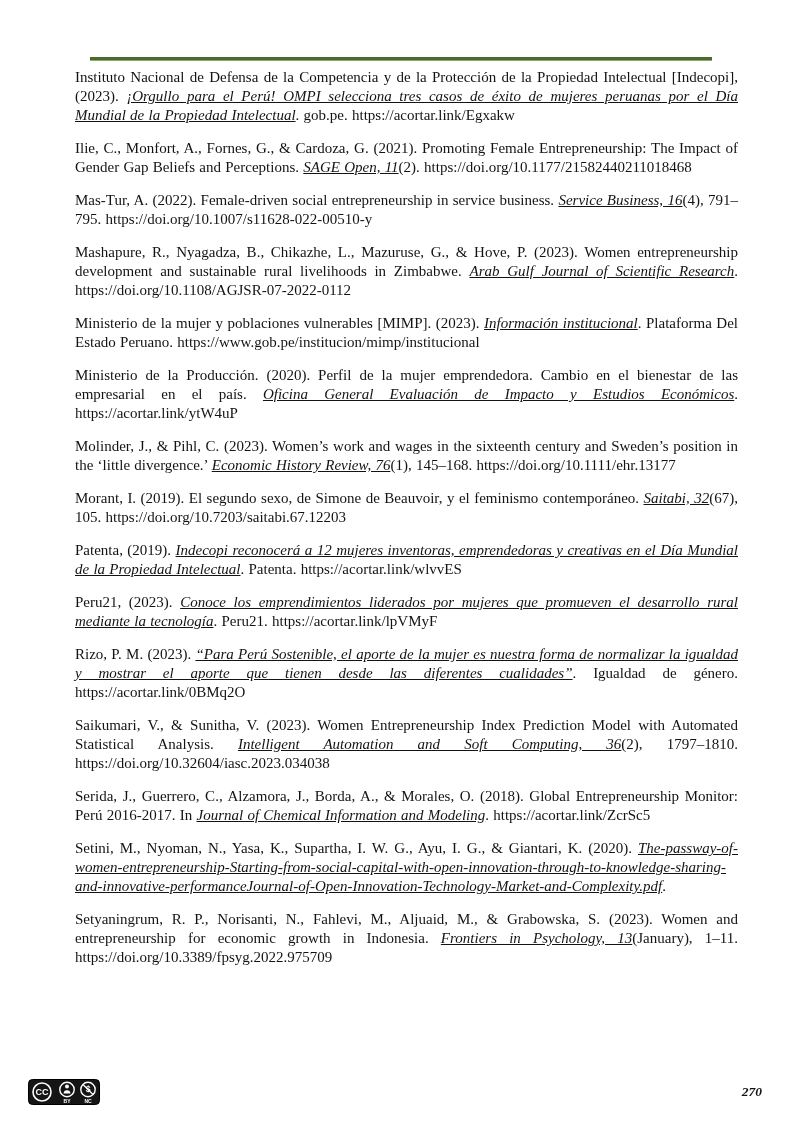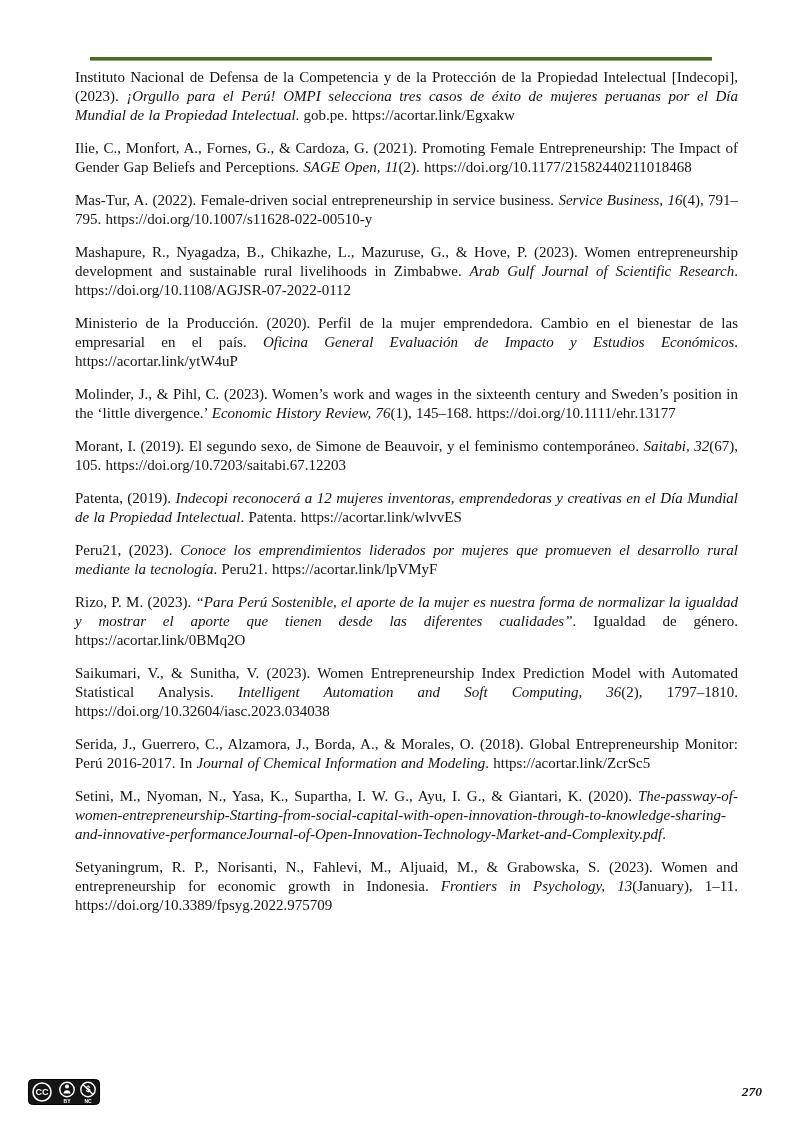--- a/index.html
+++ b/index.html
@@ -31,21 +31,21 @@
     width: 663px;
   }
   .ref {
     margin: 0 0 14px 0;
     font-size: 15px;
     line-height: 19px;
     text-align: justify;
     word-spacing: 0.5px;
   }
   .ref:last-child { margin-bottom: 4px; }
-  .ref span.italic { font-style: italic; }
+  .ref span.italic { font-style: italic; text-decoration: underline; }
   .ref span.link { color: #131313; text-decoration: none; cursor: pointer; }
   .footer {
     position: absolute;
     left: 0;
     top: 1076px;
     width: 793px;
     height: 34px;
     padding-left: 20px;
   }
   .cc-badge {
@@ -82,20 +82,21 @@
 <div class="page">
 
   <div class="top-rule"></div>
 
   <div class="content">
 
   <p class="ref"><span class="plain">Instituto Nacional de Defensa de la Competencia y de la Protección de la Propiedad Intelectual [Indecopi], (2023). </span><span class="italic">¡Orgullo para el Perú! OMPI selecciona tres casos de éxito de mujeres peruanas por el Día Mundial de la Propiedad Intelectual</span><span class="plain">. gob.pe. </span><span class="link">https://acortar.link/Egxakw</span></p>
       <p class="ref"><span class="plain">Ilie, C., Monfort, A., Fornes, G., &amp; Cardoza, G. (2021). Promoting Female Entrepreneurship: The Impact of Gender Gap Beliefs and Perceptions. </span><span class="italic">SAGE Open, 11</span><span class="plain">(2). </span><span class="link">https://doi.org/10.1177/21582440211018468</span></p>
       <p class="ref"><span class="plain">Mas-Tur, A. (2022). Female-driven social entrepreneurship in service business. </span><span class="italic">Service Business, 16</span><span class="plain">(4), 791–795. </span><span class="link">https://doi.org/10.1007/s11628-022-00510-y</span></p>
       <p class="ref"><span class="plain">Mashapure, R., Nyagadza, B., Chikazhe, L., Mazuruse, G., &amp; Hove, P. (2023). Women entrepreneurship development and sustainable rural livelihoods in Zimbabwe. </span><span class="italic">Arab Gulf Journal of Scientific Research</span><span class="plain">. </span><span class="link">https://doi.org/10.1108/AGJSR-07-2022-0112</span></p>
+      <p class="ref"><span class="plain">Ministerio de la mujer y poblaciones vulnerables [MIMP]. (2023). </span><span class="italic">Información institucional</span><span class="plain">. Plataforma Del Estado Peruano. </span><span class="link">https://www.gob.pe/institucion/mimp/institucional</span></p>
       <p class="ref"><span class="plain">Ministerio de la Producción. (2020). Perfil de la mujer emprendedora. Cambio en el bienestar de las empresarial en el país. </span><span class="italic">Oficina General Evaluación de Impacto y Estudios Económicos</span><span class="plain">. </span><span class="link">https://acortar.link/ytW4uP</span></p>
       <p class="ref"><span class="plain">Molinder, J., &amp; Pihl, C. (2023). Women’s work and wages in the sixteenth century and Sweden’s position in the ‘little divergence.’ </span><span class="italic">Economic History Review, 76</span><span class="plain">(1), 145–168. </span><span class="link">https://doi.org/10.1111/ehr.13177</span></p>
       <p class="ref"><span class="plain">Morant, I. (2019). El segundo sexo, de Simone de Beauvoir, y el feminismo contemporáneo. </span><span class="italic">Saitabi, 32</span><span class="plain">(67), 105. </span><span class="link">https://doi.org/10.7203/saitabi.67.12203</span></p>
       <p class="ref"><span class="plain">Patenta, (2019). </span><span class="italic">Indecopi reconocerá a 12 mujeres inventoras, emprendedoras y creativas en el Día Mundial de la Propiedad Intelectual</span><span class="plain">. Patenta. </span><span class="link">https://acortar.link/wlvvES</span></p>
       <p class="ref"><span class="plain">Peru21, (2023). </span><span class="italic">Conoce los emprendimientos liderados por mujeres que promueven el desarrollo rural mediante la tecnología</span><span class="plain">. Peru21. </span><span class="link">https://acortar.link/lpVMyF</span></p>
       <p class="ref"><span class="plain">Rizo, P. M. (2023). </span><span class="italic">“Para Perú Sostenible, el aporte de la mujer es nuestra forma de normalizar la igualdad y mostrar el aporte que tienen desde las diferentes cualidades”</span><span class="plain">. Igualdad de género. </span><span class="link">https://acortar.link/0BMq2O</span></p>
       <p class="ref"><span class="plain">Saikumari, V., &amp; Sunitha, V. (2023). Women Entrepreneurship Index Prediction Model with Automated Statistical Analysis. </span><span class="italic">Intelligent Automation and Soft Computing, 36</span><span class="plain">(2), 1797–1810. </span><span class="link">https://doi.org/10.32604/iasc.2023.034038</span></p>
       <p class="ref"><span class="plain">Serida, J., Guerrero, C., Alzamora, J., Borda, A., &amp; Morales, O. (2018). Global Entrepreneurship Monitor: Perú 2016-2017. In </span><span class="italic">Journal of Chemical Information and Modeling</span><span class="plain">. </span><span class="link">https://acortar.link/ZcrSc5</span></p>
       <p class="ref"><span class="plain">Setini, M., Nyoman, N., Yasa, K., Supartha, I. W. G., Ayu, I. G., &amp; Giantari, K. (2020). </span><span class="italic">The-passway-of-women-entrepreneurship-Starting-from-social-capital-with-open-innovation-through-to-knowledge-sharing-and-innovative-performanceJournal-of-Open-Innovation-Technology-Market-and-Complexity.pdf</span><span class="plain">.</span></p>
       <p class="ref"><span class="plain">Setyaningrum, R. P., Norisanti, N., Fahlevi, M., Aljuaid, M., &amp; Grabowska, S. (2023). Women and entrepreneurship for economic growth in Indonesia. </span><span class="italic">Frontiers in Psychology, 13</span><span class="plain">(January), 1–11. </span><span class="link">https://doi.org/10.3389/fpsyg.2022.975709</span></p>

